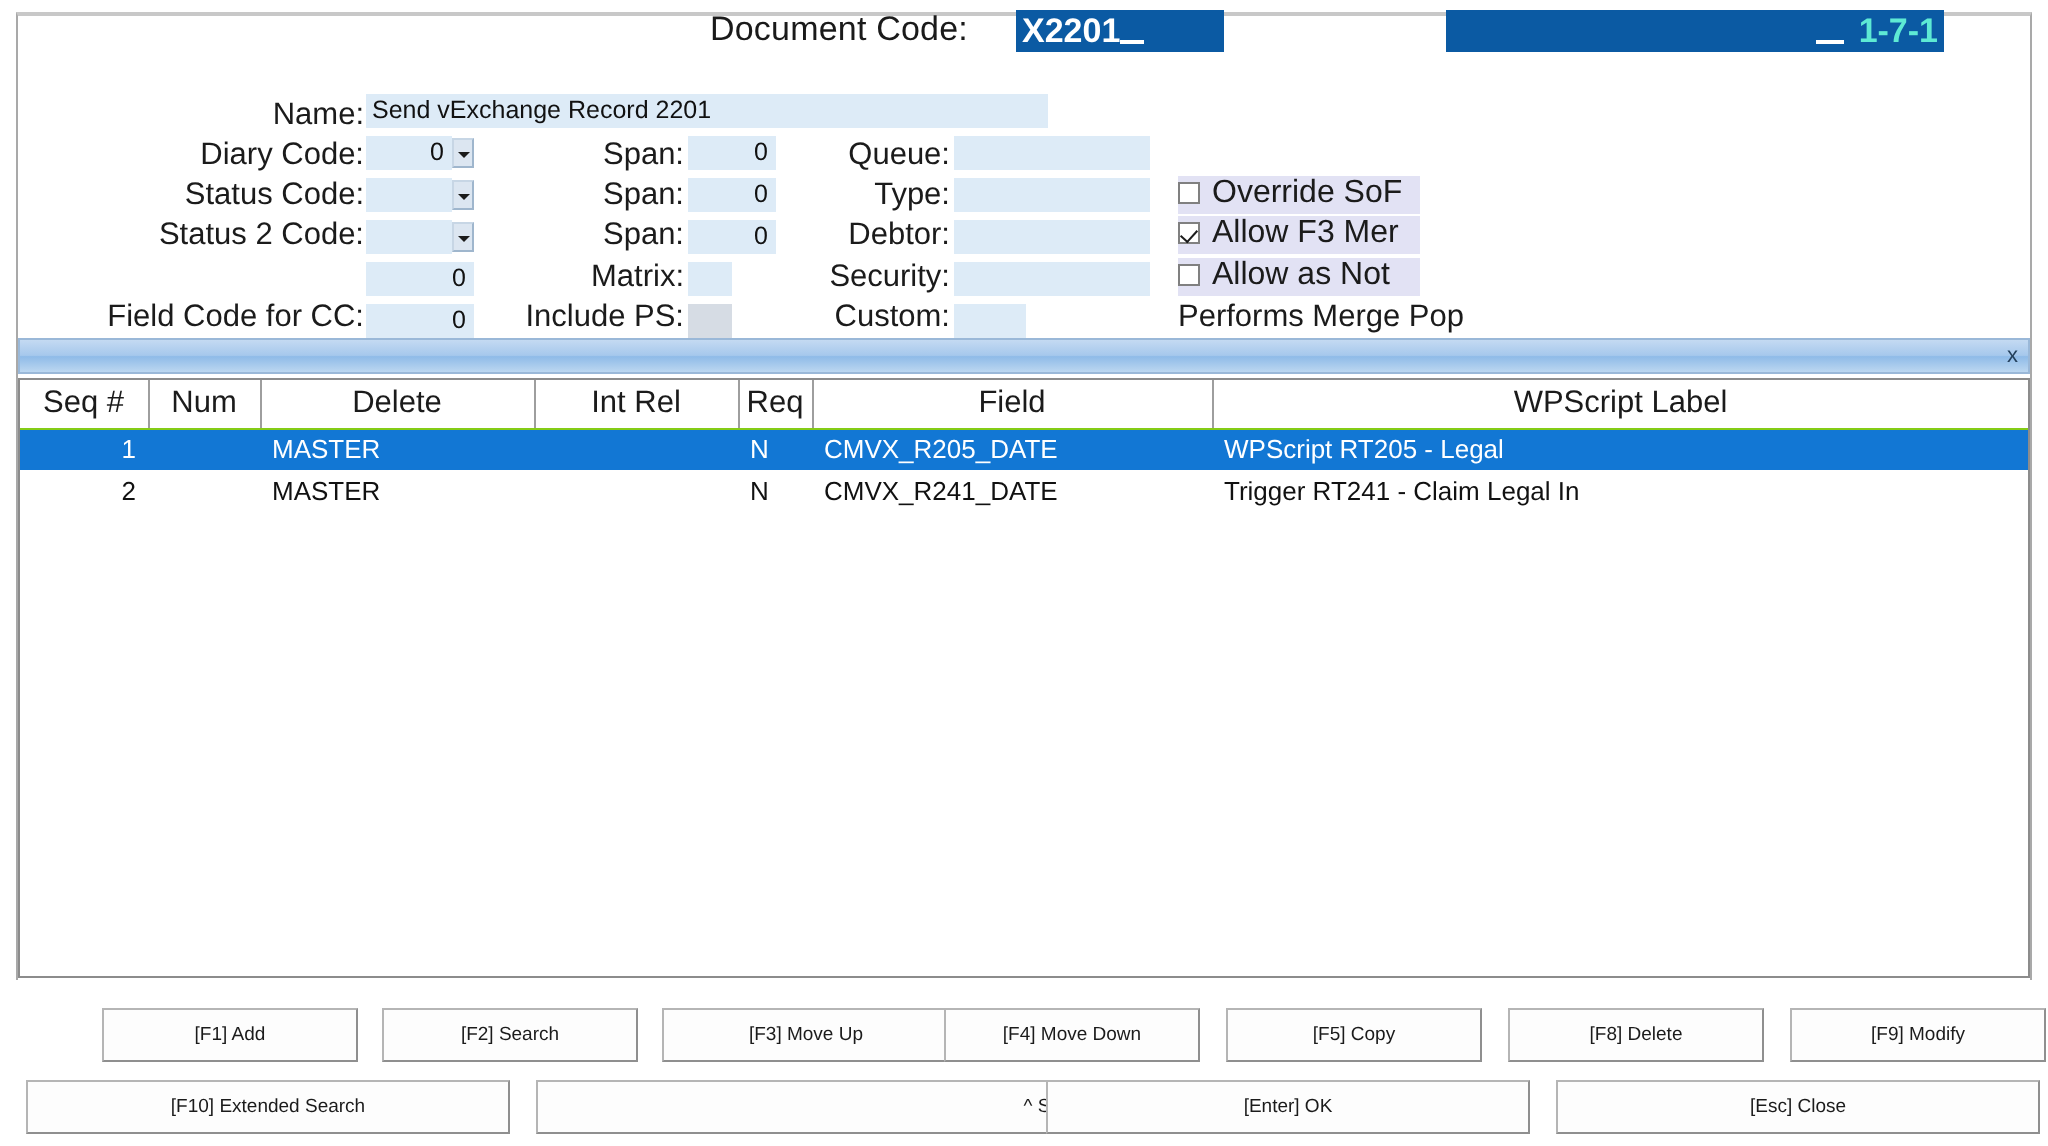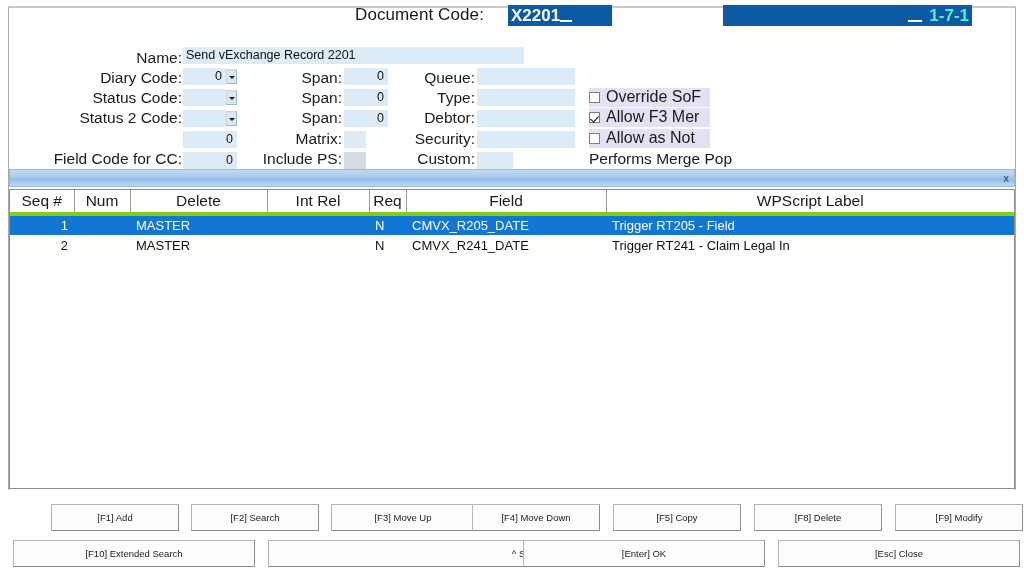--- a/index.html
+++ b/index.html
@@ -190,21 +190,21 @@
     width: 1004px;
     table-layout: fixed;
   }
   table.gt th {
     font-size: 15.5px;
     font-weight: normal;
     color: #1b1b1b;
     height: 24px;
     background: #ffffff;
     border-right: 1px solid #9e9e9e;
-    border-bottom: 4px solid #84cc16;
+    border-bottom: 1px solid #84cc16;
     text-align: center;
     padding: 0;
     overflow: hidden;
     white-space: nowrap;
   }
   table.gt th:last-child { border-right: none; }
   table.gt td {
     font-size: 13px;
     color: #111111;
     height: 21px;
@@ -346,21 +346,21 @@
           </tr>
         </thead>
         <tbody>
           <tr class="selected">
             <td class="c-seq">1</td>
             <td class="c-num"></td>
             <td>MASTER</td>
             <td></td>
             <td>N</td>
             <td>CMVX_R205_DATE</td>
-            <td>Trigger RT205 - Field</td>
+            <td>WPScript RT205 - Legal</td>
           </tr>
           <tr>
             <td class="c-seq">2</td>
             <td class="c-num"></td>
             <td>MASTER</td>
             <td></td>
             <td>N</td>
             <td>CMVX_R241_DATE</td>
             <td>Trigger RT241 - Claim Legal In</td>
           </tr>

